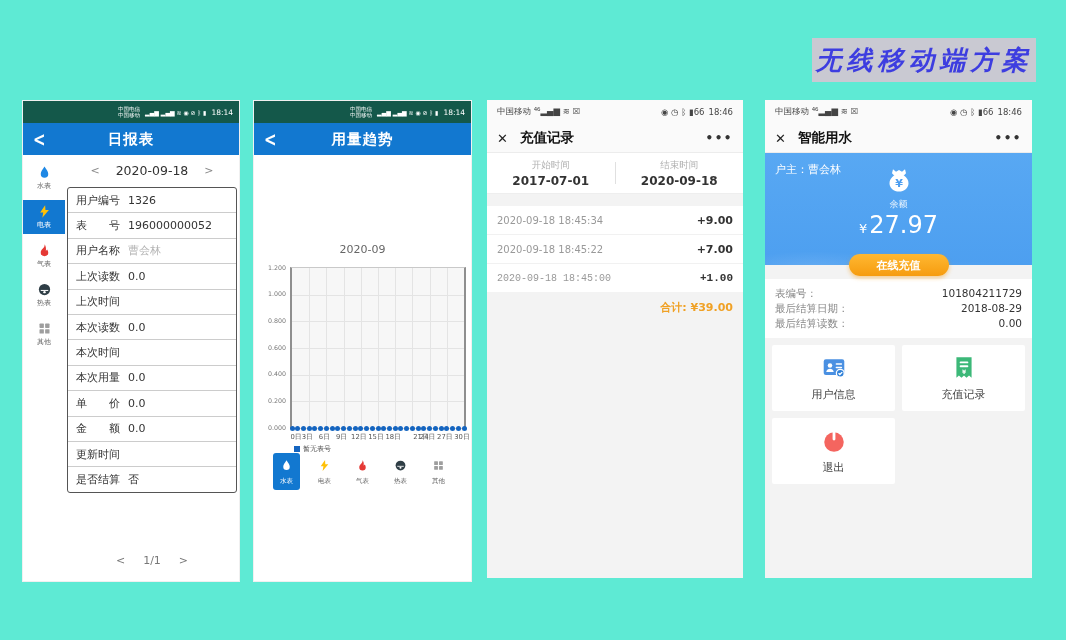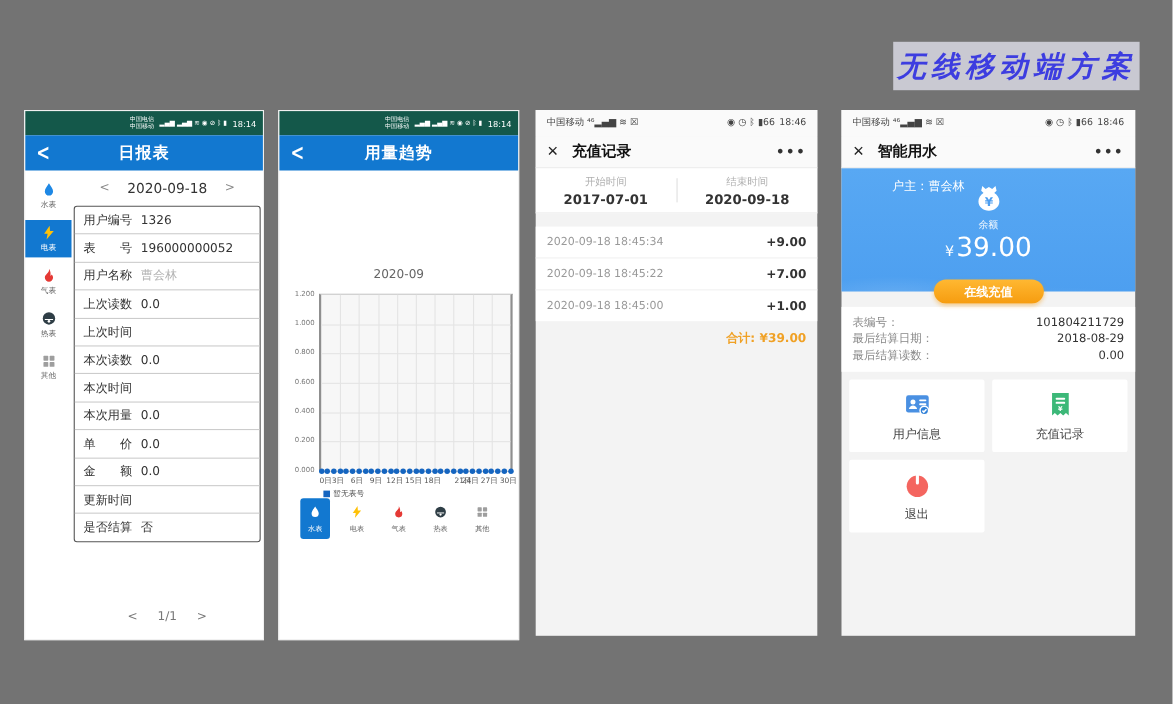--- a/index.html
+++ b/index.html
@@ -1,16 +1,16 @@
 <!DOCTYPE html>
 <html><head>
 <meta charset="utf-8">
 <style>
   html,body{margin:0;padding:0;background:#fff;}
-  .canvas{position:relative;width:1066px;height:640px;background:#737373;overflow:hidden;
+  .canvas{position:relative;width:1066px;height:640px;background:#5eead4;overflow:hidden;
           font-family:"DejaVu Sans","Liberation Sans",sans-serif;-webkit-font-smoothing:antialiased;}
 
   
   .banner{position:absolute;left:812px;top:38px;width:224px;height:44px;background:#c9c9d2;
           display:flex;align-items:center;justify-content:center;}
   .banner span{font-family:"DejaVu Serif","Liberation Serif",serif;font-style:italic;font-weight:bold;
           font-size:26px;letter-spacing:5px;color:#3d3de0;}
 
   .phone{position:absolute;top:100px;}
   .p1{left:22px;width:216px;height:480px;background:#fff;border:1px solid #f0f0f0;}
@@ -80,32 +80,32 @@
   .menu{margin-left:auto;font-size:12px;font-weight:bold;letter-spacing:1.5px;color:#333;cursor:pointer;}
 
   
   .filter{height:40px;background:#fff;display:flex;align-items:center;border-bottom:1px solid #eee;}
   .f-col{flex:1;display:flex;flex-direction:column;align-items:center;gap:2px;cursor:pointer;}
   .f-label{font-size:9.5px;color:#b0b0b0;}
   .f-value{font-size:12px;font-weight:bold;color:#333;}
   .f-div{width:1px;height:22px;background:#e0e0e0;}
   .rec-list{margin-top:12px;background:#fff;}
   .rec{height:28px;display:flex;align-items:center;justify-content:space-between;padding:0 10px;border-bottom:1px solid #f1f1f1;}
-  .rec:last-child{border-bottom:none;}
+  .rec:last-child{border-bottom:none;font-family:Liberation Mono, monospace;}
   .rec-time{font-size:10px;color:#999;}
   .rec-amt{font-size:11px;font-weight:bold;color:#333;}
   .total-row{height:30px;display:flex;align-items:center;justify-content:flex-end;padding:0 10px;gap:4px;
              font-size:11px;color:#f0a125;font-weight:bold;}
 
   
   .blue-card{position:relative;height:112px;color:#fff;
      background:radial-gradient(120px 26px at 18% 104%,rgba(255,255,255,.14),transparent 70%),
                 radial-gradient(150px 30px at 72% 115%,rgba(255,255,255,.12),transparent 70%),
                 linear-gradient(180deg,#58a8f3,#4d9ff0);}
-  .owner{position:absolute;top:9px;left:10px;font-size:11px;margin-left:36px;}
+  .owner{position:absolute;top:9px;left:10px;font-size:11px;}
   .card-center{position:absolute;top:13px;left:0;right:0;display:flex;flex-direction:column;align-items:center;}
   .bag svg{width:30px;height:30px;display:block;}
   .bal-label{font-size:9px;opacity:.92;margin-top:2px;}
   .bal{display:flex;align-items:baseline;font-size:24px;line-height:1.2;}
   .bal .cur{font-size:13px;margin-right:2px;}
   .recharge{position:absolute;left:50%;bottom:-11px;transform:translateX(-50%);width:100px;height:22px;border:none;
             border-radius:11px;background:linear-gradient(180deg,#ffb832,#f69c0f);color:#fff;font-size:11px;
             font-weight:bold;box-shadow:0 2px 4px rgba(246,156,15,.45);cursor:pointer;font-family:inherit;}
   .info-card{margin-top:14px;background:#fff;padding:7px 10px;}
   .inforow{display:flex;justify-content:space-between;font-size:10.5px;line-height:15px;}
@@ -441,21 +441,21 @@
         <span class="bag">
           <svg viewBox="0 0 30 30">
             <path d="M9 3.2l3 2.6 3-1.8 3 1.8 3-2.6 1 4.1-2.2 2.2H10.2L8 7.3z" fill="#fff"></path>
             <path d="M10.6 9h8.8c3.6 2.5 5.1 5.2 5.1 8.2 0 4.8-4.3 8.3-9.5 8.3S5.5 22 5.5 17.2c0-3 1.5-5.7 5.1-8.2z" fill="#fff"></path>
             <text x="15" y="21" font-size="11" font-weight="bold" fill="#4d9ef0" text-anchor="middle">¥</text>
           </svg>
         </span>
         <span class="bal-label">余额</span>
         <span class="bal">
           <span class="cur">¥</span>
-            <span>39.00</span>
+            <span>27.97</span>
         </span>
       </div>
       <button class="recharge">在线充值</button>
     </div>
     <div class="info-card" id="p4-info">
         <div class="inforow">
           <span class="ilabel">表编号：</span>
           <span class="ival">101804211729</span>
         </div>
         <div class="inforow">

